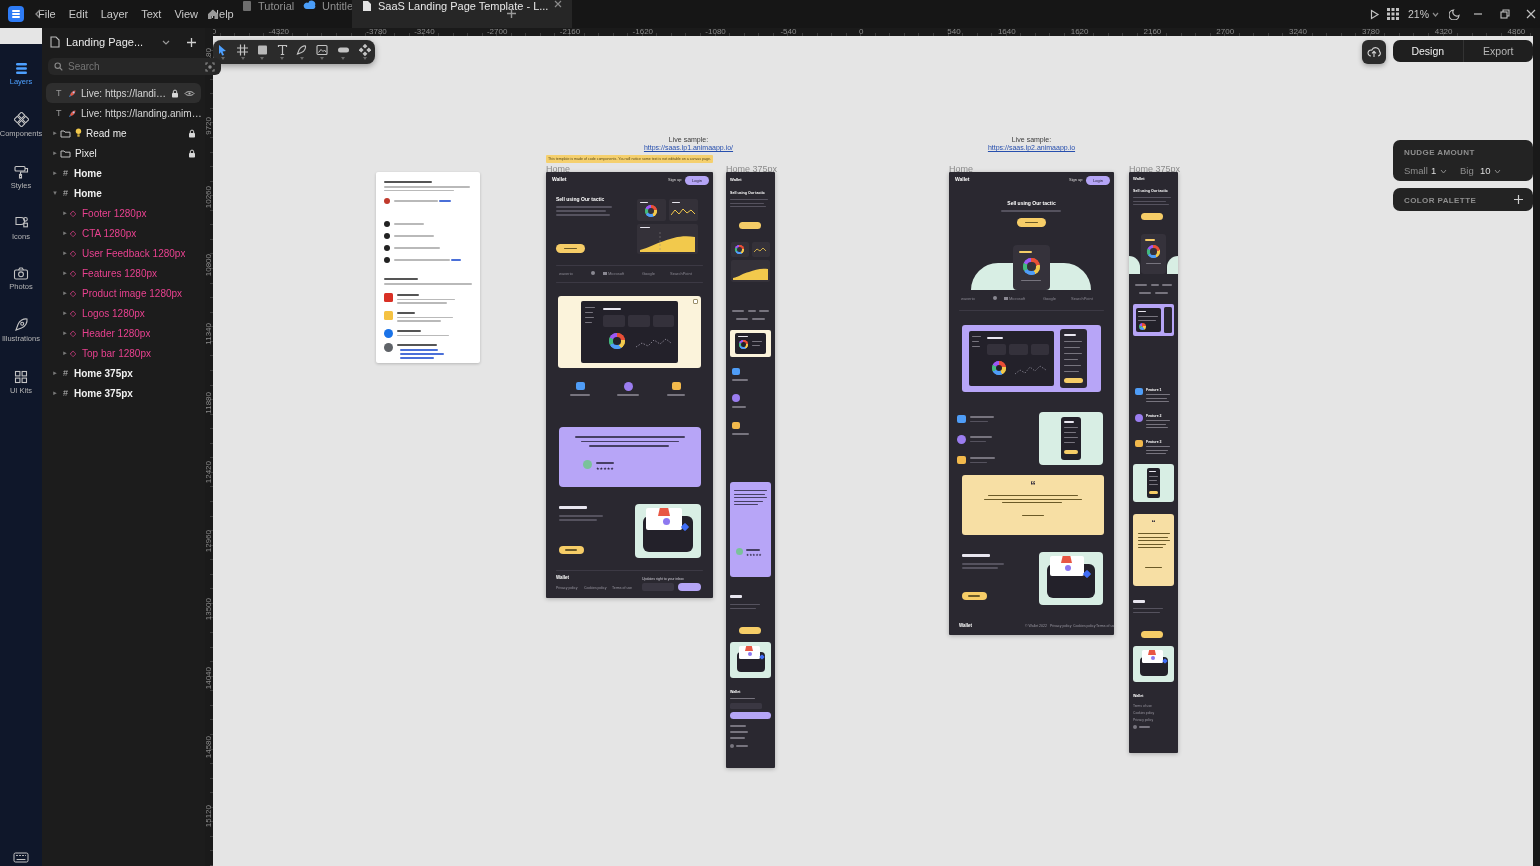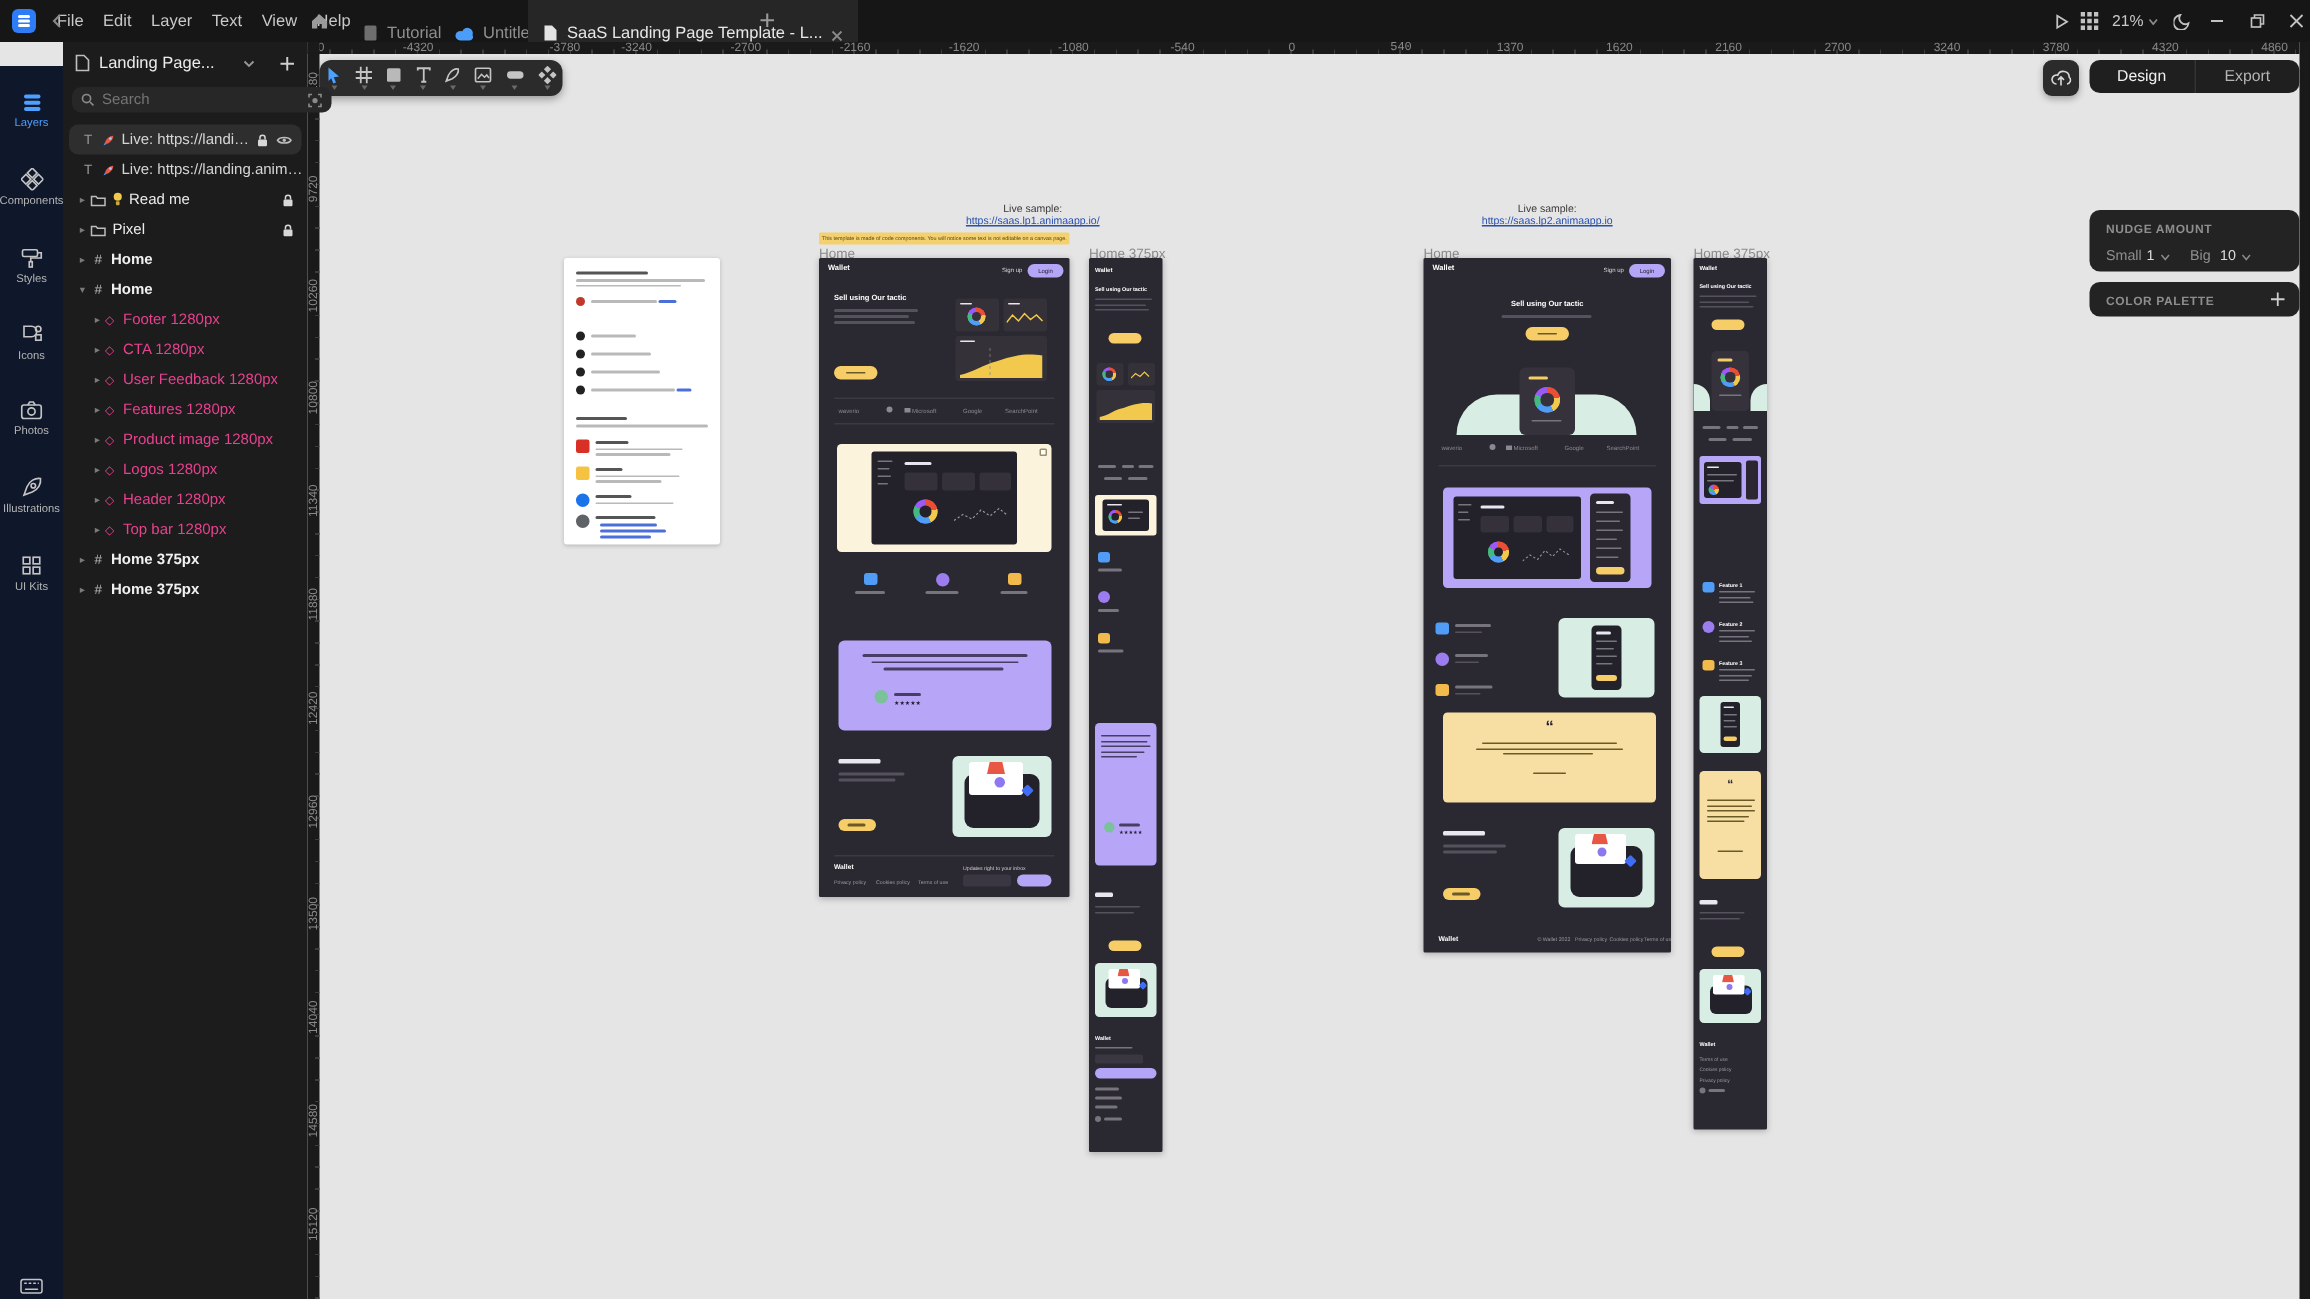--- a/index.html
+++ b/index.html
@@ -5,21 +5,21 @@
   *{box-sizing:border-box;margin:0;padding:0}
   html,body{width:1540px;height:866px;overflow:hidden;background:#0d0d0d;font-family:"Liberation Sans",sans-serif}
   #app{position:relative;width:1540px;height:866px;background:#e5e5e5}
   .A{position:absolute}
   .R{border-radius:50%}
   svg{display:block}
 
   
   #topbar{position:absolute;left:0;top:0;width:1540px;height:28px;background:#161616;display:flex;align-items:center;z-index:50}
   .menu{color:#c9c9c9;font-size:11px;margin-right:13px;cursor:default}
-  .tab{display:flex;align-items:flex-end;gap:6px;height:28px;padding:0 10px;color:#8f8f8f;font-size:11px;white-space:nowrap}
+  .tab{display:flex;align-items:flex-start;gap:6px;height:28px;padding:0 10px;color:#8f8f8f;font-size:11px;white-space:nowrap}
   .tab.active{background:#262626;color:#e8e8e8}
   .wbtn{color:#bdbdbd;display:flex;align-items:center;justify-content:center;width:24px;height:24px}
 
   
   #rail{position:absolute;left:0;top:44px;width:42px;height:838px;background:#0f172a;z-index:40}
   .railitem{display:flex;flex-direction:column;align-items:center;gap:3px;margin-top:18px;color:#b5b5b5}
   .railitem .rlabel{font-size:7.5px;text-align:center;line-height:1.1}
   .railitem.active{color:#4da0ff}
 
   
@@ -941,22 +941,22 @@
       <span class="hrl" style="left: 1px;">-4860</span>
       <span class="hrl" style="left: 73.8px;">-4320</span>
       <span class="hrl" style="left: 146.6px; margin-left: 25px;">-3780</span>
       <span class="hrl" style="left: 219.4px;">-3240</span>
       <span class="hrl" style="left: 292.2px;">-2700</span>
       <span class="hrl" style="left: 365px;">-2160</span>
       <span class="hrl" style="left: 437.8px;">-1620</span>
       <span class="hrl" style="left: 510.6px;">-1080</span>
       <span class="hrl" style="left: 583.4px;">-540</span>
       <span class="hrl" style="left: 656.2px;">0</span>
-      <span class="hrl" style="left: 729px; font-family: Liberation Mono, monospace;">540</span>
-      <span class="hrl" style="left: 801.8px;">1370</span>
+      <span class="hrl" style="left: 749px;">540</span>
+      <span class="hrl" style="left: 801.8px;">1640</span>
       <span class="hrl" style="left: 874.6px;">1620</span>
       <span class="hrl" style="left: 947.4px;">2160</span>
       <span class="hrl" style="left: 1020.2px;">2700</span>
       <span class="hrl" style="left: 1093px;">3240</span>
       <span class="hrl" style="left: 1165.8px;">3780</span>
       <span class="hrl" style="left: 1238.6px;">4320</span>
       <span class="hrl" style="left: 1311.4px;">4860</span>
     </div>
   <div id="vruler">
       <div class="ticks"></div>

